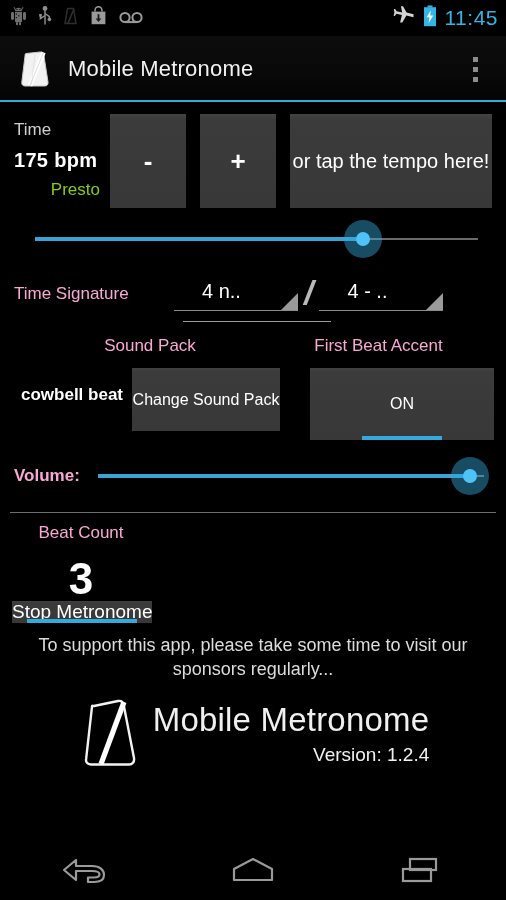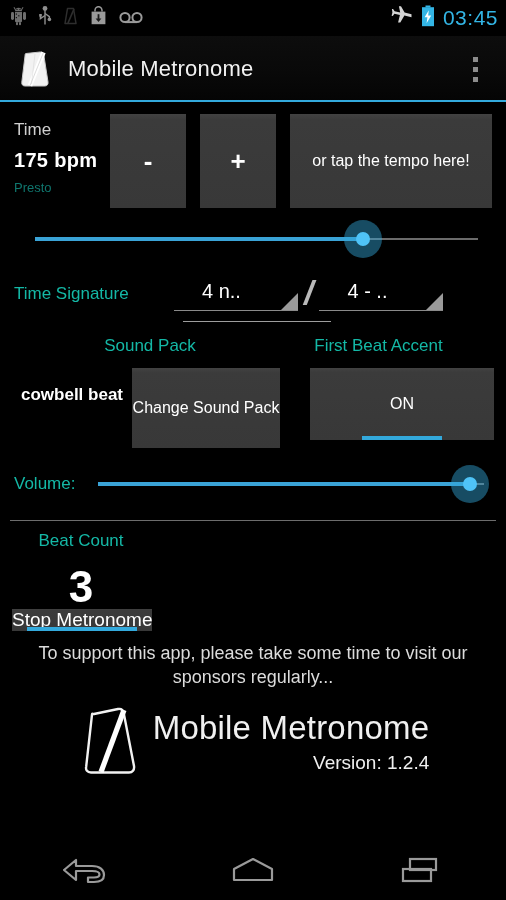--- a/index.html
+++ b/index.html
@@ -43,33 +43,33 @@
   .ab-underline { position:absolute; left:0; right:0; bottom:0; height:2px; background:#33a9dc; }
 
   
   .content { padding:0 0 0 0; position:relative; }
 
   
   .tempo-row { padding:12px 14px 0 14px; display:flex; align-items:flex-start; }
   .tempo-info { width:96px; flex:none; padding-top:6px; }
   .tempo-label { font-size:17px; color:#cfcfcf; }
   .tempo-bpm { font-size:20px; color:#fff; margin-top:9px; font-weight:bold; letter-spacing:0.3px;}
-  .tempo-name { font-size:13px; color:#0f766e; margin-top:8px; text-align:left; width:86px; }
+  .tempo-name { font-size:17px; color:#84cc16; margin-top:8px; text-align:right; width:86px; }
 
   .btn {
     background:linear-gradient(to bottom,#424242 0%,#3b3b3b 6%,#383838 100%);
     border:none; color:#fff;
     display:flex; align-items:center; justify-content:center;
     font-family:"Liberation Sans", sans-serif;
     position:relative;
     text-align:center;
   }
   .btn-minus, .btn-plus { width:76px; height:94px; font-size:26px; font-weight:bold; }
   .btn-plus { margin-left:14px; }
-  .btn-tap { margin-left:14px; flex:1; height:94px; font-size:16px; }
+  .btn-tap { margin-left:14px; flex:1; height:94px; font-size:20px; }
   .btn-accentline { position:absolute; bottom:0; left:50%; transform:translateX(-50%); height:4px; background:#33a9dc; }
 
   
   .slider-wrap { position:relative; height:44px; }
   .slider-track {
     position:absolute; top:50%; transform:translateY(-50%);
     height:2px; background:#6b6b6b;
   }
   .slider-fill { position:absolute; top:50%; transform:translateY(-50%); height:4px; background:#3aa3d6; }
   .slider-thumb {
@@ -78,21 +78,21 @@
     background:rgba(51,169,220,0.45);
     display:flex; align-items:center; justify-content:center;
   }
   .slider-thumb::after {
     content:''; width:14px; height:14px; border-radius:50%;
     background:#4fc3f7;
   }
 
   
   .spin-row { display:flex; align-items:center; padding:0 14px; }
-  .sec-label { font-size:17px; color:#14b8a6; }
+  .sec-label { font-size:17px; color:#f9a8d4; }
 
   .spinner { position:relative; padding:2px 6px 8px 6px; }
   .spinner-text { font-size:20px; color:#fff; white-space:nowrap; }
   .spinner-line { position:absolute; left:0; right:0; bottom:0; height:1px; background:#8a8a8a; }
   .spinner-tri {
     position:absolute; right:0; bottom:1px;
     width:0; height:0;
     border-left:17px solid transparent;
     border-bottom:17px solid #9a9a9a;
   }
@@ -190,21 +190,21 @@
         <path d="M20.5 11.2 L13.4 9.6 L9.3 16.6 L7.1 16.6 L8.9 9 L3.4 7.8 L1.8 10 L0.6 9.8 L1.4 6.4 L0.9 3.1 L2.1 2.9 L3.6 5.3 L9.2 6.6 L7.9 0.3 L10 0.3 L13.6 6.6 L20.5 8.2 Z" fill="#d4d4d4"></path>
       </svg>
     </span>
     <span class="sb-ico">
       <svg width="16" height="22" viewBox="0 0 16 22">
         <rect x="5.5" y="0.5" width="5" height="2" fill="#33b5e5"></rect>
         <rect x="2" y="2.2" width="12" height="19" fill="#33b5e5"></rect>
         <path d="M8.8 5.2 L4.6 12.2 L7.4 12.2 L6.6 18.2 L11.2 10.6 L8.2 10.6 Z" fill="#ffffff"></path>
       </svg>
     </span>
-    <span class="sb-time">03:45</span>
+    <span class="sb-time">11:45</span>
   </div>
 </div>
 
 <div class="actionbar">
   <span class="ab-icon">
     <svg width="36" height="40" viewBox="0 0 36 40">
       <path d="M10 4.5 L24 3 C26 2.8 27.4 4.2 27.8 6 L32 33 C32.4 35.4 31 37 28.8 37 L9 37 C6.8 37 5.4 35.4 5.8 33.2 L9 7 C9.2 5.4 9 4.6 10 4.5 Z" fill="#f2f2f2" stroke="#c9c9c9" stroke-width="1"></path>
       <path d="M27.5 3.4 L14 36.6" stroke="#ffffff" stroke-width="4.6"></path>
       <path d="M27.5 3.4 L14 36.6" stroke="#9a9a9a" stroke-width="1" fill="none" opacity="0.35"></path>
       <path d="M19 5 L15.5 35" stroke="#cccccc" stroke-width="0.8" opacity="0.5"></path>
@@ -258,30 +258,30 @@
   <div class="sp-headers" style="margin-top:14px;margin-left:21px;">
     <div class="sec-label" style="width:230px; text-align:center;">Sound Pack</div>
     <div class="sec-label" style="flex:1; text-align:center;">First Beat Accent</div>
   </div>
 
   <div class="sp-body" style="margin-top:12px;">
     <div style="width:120px; padding-top:16px;">
       <div class="sp-name">cowbell
 beat</div>
     </div>
-    <div class="btn" style="width:148px; height:80px; font-size:16px; line-height:1.25;">Change
+    <div class="btn" style="width:148px; height:63px; font-size:16px; line-height:1.25;">Change
 Sound Pack</div>
     <div class="btn" style="margin-left:30px; flex:1; height:72px; font-size:16px;">
       <span>ON</span>
       <span class="btn-accentline" style="width:80px;"></span>
     </div>
   </div>
 
   <div class="spin-row" style="margin-top:14px;">
-    <div class="sec-label" style="width:84px;">Volume:</div>
+    <div class="sec-label" style="width:84px;font-weight:bold;">Volume:</div>
     <div class="slider-wrap" style="flex:1; margin-right:8px;">
       <div class="slider-track" style="left:0; right:0;"></div>
       <div class="slider-fill" id="volFill" style="left: 0px; width: 372px;"></div>
       <div class="slider-thumb" id="volThumb" style="left: 372px;"></div>
     </div>
   </div>
 
   <div class="divider" style="margin-top:14px;"></div>
 
   <div class="sp-body" style="margin-top:10px; align-items:flex-start;flex-direction:column;">

